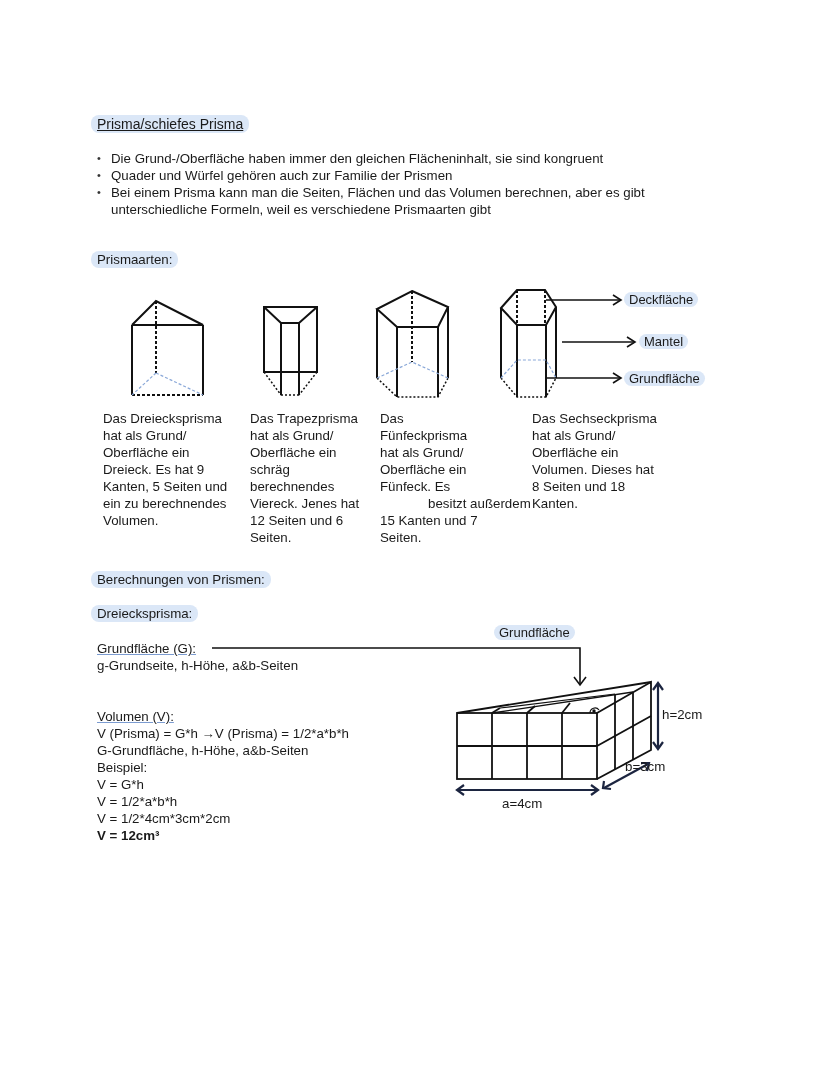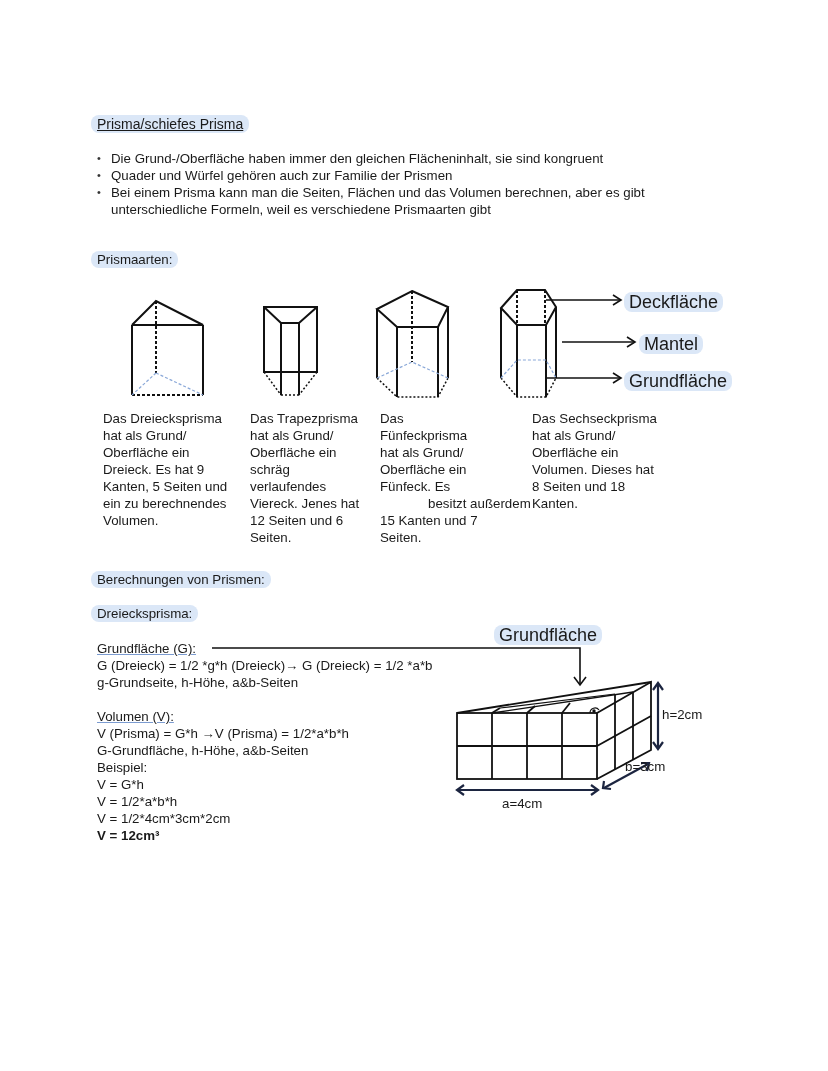--- a/index.html
+++ b/index.html
@@ -7,21 +7,21 @@
          font-family: "Liberation Sans", sans-serif; color: #1a1a1a; font-size: 13.3px; }
   .abs { position: absolute; }
   .hl { background: #dbe7f7; border-radius: 8px; padding: 1px 6px; margin-left: -6px; }
   .ul { text-decoration: underline; text-decoration-color: #1a1a1a; }
   .ul-blue { text-decoration: underline; text-decoration-color: #7b9bd0; }
   ul.bullets { list-style: none; margin: 0; padding: 0; }
   ul.bullets li { position: relative; padding-left: 14px; line-height: 17px; }
   ul.bullets li::before { content: "•"; position: absolute; left: 0; top: 0; font-size: 11px; color: #333; }
   .desc { line-height: 17px; }
   .line { line-height: 17px; white-space: nowrap; }
-  .lbl { background: #dbe7f7; border-radius: 8px; padding: 0 5px; font-size: 18px; }
+  .lbl { background: #dbe7f7; border-radius: 8px; padding: 0 5px; font-size: 13px; }
 </style>
 </head>
 <body>
 
 <div class="abs" style="left:97px; top:116px; font-size:14px;">
   <span class="hl ul">Prisma/schiefes Prisma</span>
 </div>
 
 <ul class="bullets abs" style="left:97px; top:150px; width:620px; font-size:13.3px;">
   <li>Die Grund-/Oberfläche haben immer den gleichen Flächeninhalt, sie sind kongruent</li>
@@ -100,21 +100,21 @@
     <div style="white-space: nowrap;">Dreieck. Es hat 9</div>
     <div style="white-space: nowrap;">Kanten, 5 Seiten und</div>
     <div style="white-space: nowrap;">ein zu berechnendes</div>
     <div style="white-space: nowrap;">Volumen.</div>
   </div>
 <div class="abs desc" style="left:250px; top:410px; width:130px;" id="desc1">
     <div style="white-space: nowrap;">Das Trapezprisma</div>
     <div style="white-space: nowrap;">hat als Grund/</div>
     <div style="white-space: nowrap;">Oberfläche ein</div>
     <div style="white-space: nowrap;">schräg</div>
-    <div style="white-space: nowrap;">verlaufendes</div>
+    <div style="white-space: nowrap;">berechnendes</div>
     <div style="white-space: nowrap;">Viereck. Jenes hat</div>
     <div style="white-space: nowrap;">12 Seiten und 6</div>
     <div style="white-space: nowrap;">Seiten.</div>
   </div>
 <div class="abs desc" style="left:380px; top:410px; width:130px;" id="desc2">
     <div style="white-space: nowrap;">Das</div>
     <div style="white-space: nowrap;">Fünfeckprisma</div>
     <div style="white-space: nowrap;">hat als Grund/</div>
     <div style="white-space: nowrap;">Oberfläche ein</div>
     <div style="white-space: nowrap;">Fünfeck. Es</div>
@@ -133,23 +133,20 @@
 
 <div class="abs" style="left:97px; top:572px;">
   <span class="hl">Berechnungen von Prismen:</span>
 </div>
 <div class="abs" style="left:97px; top:606px;">
   <span class="hl">Dreiecksprisma:</span>
 </div>
 
 <div class="abs" style="left:97px; top:640px;">
   <div class="line"><span class="ul-blue">Grundfläche (G):</span></div>
-  <div class="line">
-    <span>G (Dreieck) = 1/2 *g*h (Dreieck)</span><span>→</span><span> G (Dreieck) = 1/2 *a*b</span>
-  </div>
   <div class="line">g-Grundseite, h-Höhe, a&amp;b-Seiten</div>
 </div>
 
 <div class="abs" style="left:97px; top:708px;">
   <div class="line"><span class="ul-blue">Volumen (V):</span></div>
   <div class="line">
     <span>V (Prisma) = G*h </span><span>→</span><span>V (Prisma) = 1/2*a*b*h</span>
   </div>
   <div class="line">G-Grundfläche, h-Höhe, a&amp;b-Seiten</div>
   <div class="line">Beispiel:</div>

